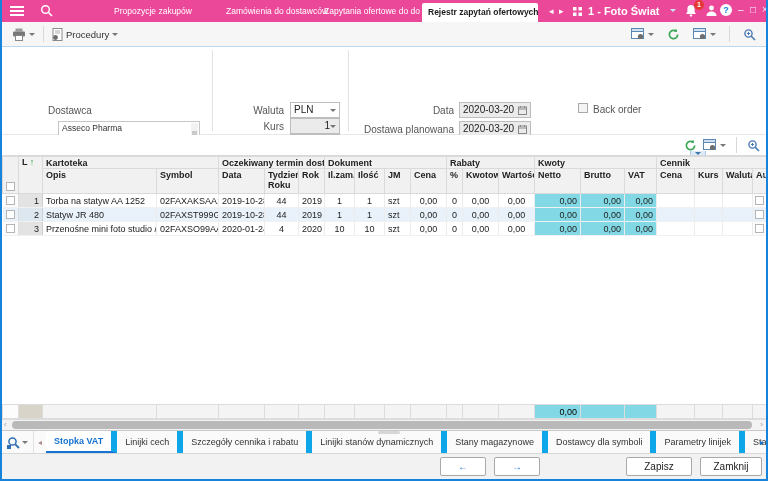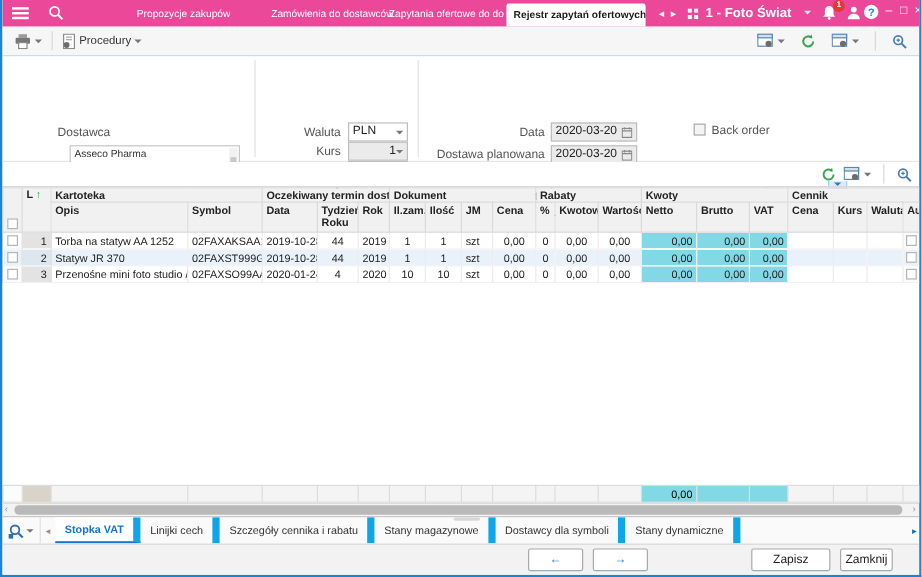--- a/index.html
+++ b/index.html
@@ -91,21 +91,21 @@
   .btab-fwd{ position:absolute; right:2px; top:7px; color:#1673d1; font-size:8px; }
   .grip{ position:absolute; left:376px; top:0; width:22px; height:3px; background:#d7d7d7; border-radius:2px; }
 
   
   .footer{ position:relative; height:26px; background:#f2f2f2; border-top:1px solid #d8d8d8; }
   .fbtn{ position:absolute; top:3px; height:19px; background:#fff; border:1px solid #a9a9a9; border-radius:2px; font-size:10px; color:#222; text-align:center; line-height:17px; }
   .fbtn.nav{ color:#1673d1; font-weight:bold; }
   .b-prev{ left:438px; width:46px; }
   .b-next{ left:492px; width:46px; }
   .b-save{ left:624px; width:66px; }
-  .b-close{ left:698px; width:44px; }
+  .b-close{ left:698px; width:62px; }
 
   svg{ display:block; }
 </style>
 </head>
 <body>
 
 <div class="window">
 
   <div class="topbar">
     <span class="hamb">
@@ -385,21 +385,21 @@
         <td class="cy">0,00</td>
         <td class="cy">0,00</td>
         <td></td>
             <td></td>
             <td></td>
         <td class="sel"><span class="cb"></span></td>
       </tr>
       <tr class="alt">
         <td class="sel"><span class="cb"></span></td>
         <td class="lp">2</td>
-        <td>Statyw JR 370</td>
+        <td>Statyw JR 480</td>
         <td>02FAXST999GIOT</td>
         <td>2019-10-28</td>
         <td class="r">44</td>
         <td>2019</td>
         <td class="r">1</td>
         <td class="r">1</td>
         <td>szt</td>
         <td class="r">0,00</td>
         <td class="r">0</td>
         <td class="r">0,00</td>
@@ -506,22 +506,24 @@
           <circle cx="5.5" cy="5.5" r="3.6" fill="none" stroke="#2f6eb5" stroke-width="1.5"></circle>
           <line x1="8.3" y1="8.3" x2="12" y2="12" stroke="#2f6eb5" stroke-width="1.8"></line>
           <rect x="0" y="9" width="4" height="4" fill="#2f6eb5"></rect>
         </svg>
       <i class="dd"></i>
     </span>
     <span class="btab-arr">◂</span>
     <span class="btab active">Stopka VAT</span>
     <span class="btab">Linijki cech</span>
     <span class="btab">Szczegóły cennika i rabatu</span>
+    <span class="btab">Linijki stanów dynamicznych</span>
     <span class="btab">Stany magazynowe</span>
     <span class="btab">Dostawcy dla symboli</span>
+    <span class="btab">Parametry linijek</span>
     <span class="btab">Stany dynamiczne</span>
 
     <span class="btab-fwd">▸</span>
   </div>
 
   <div class="footer">
     <span class="fbtn nav b-prev">←</span>
     <span class="fbtn nav b-next">→</span>
     <span class="fbtn b-save">Zapisz</span>
     <span class="fbtn b-close">Zamknij</span>

